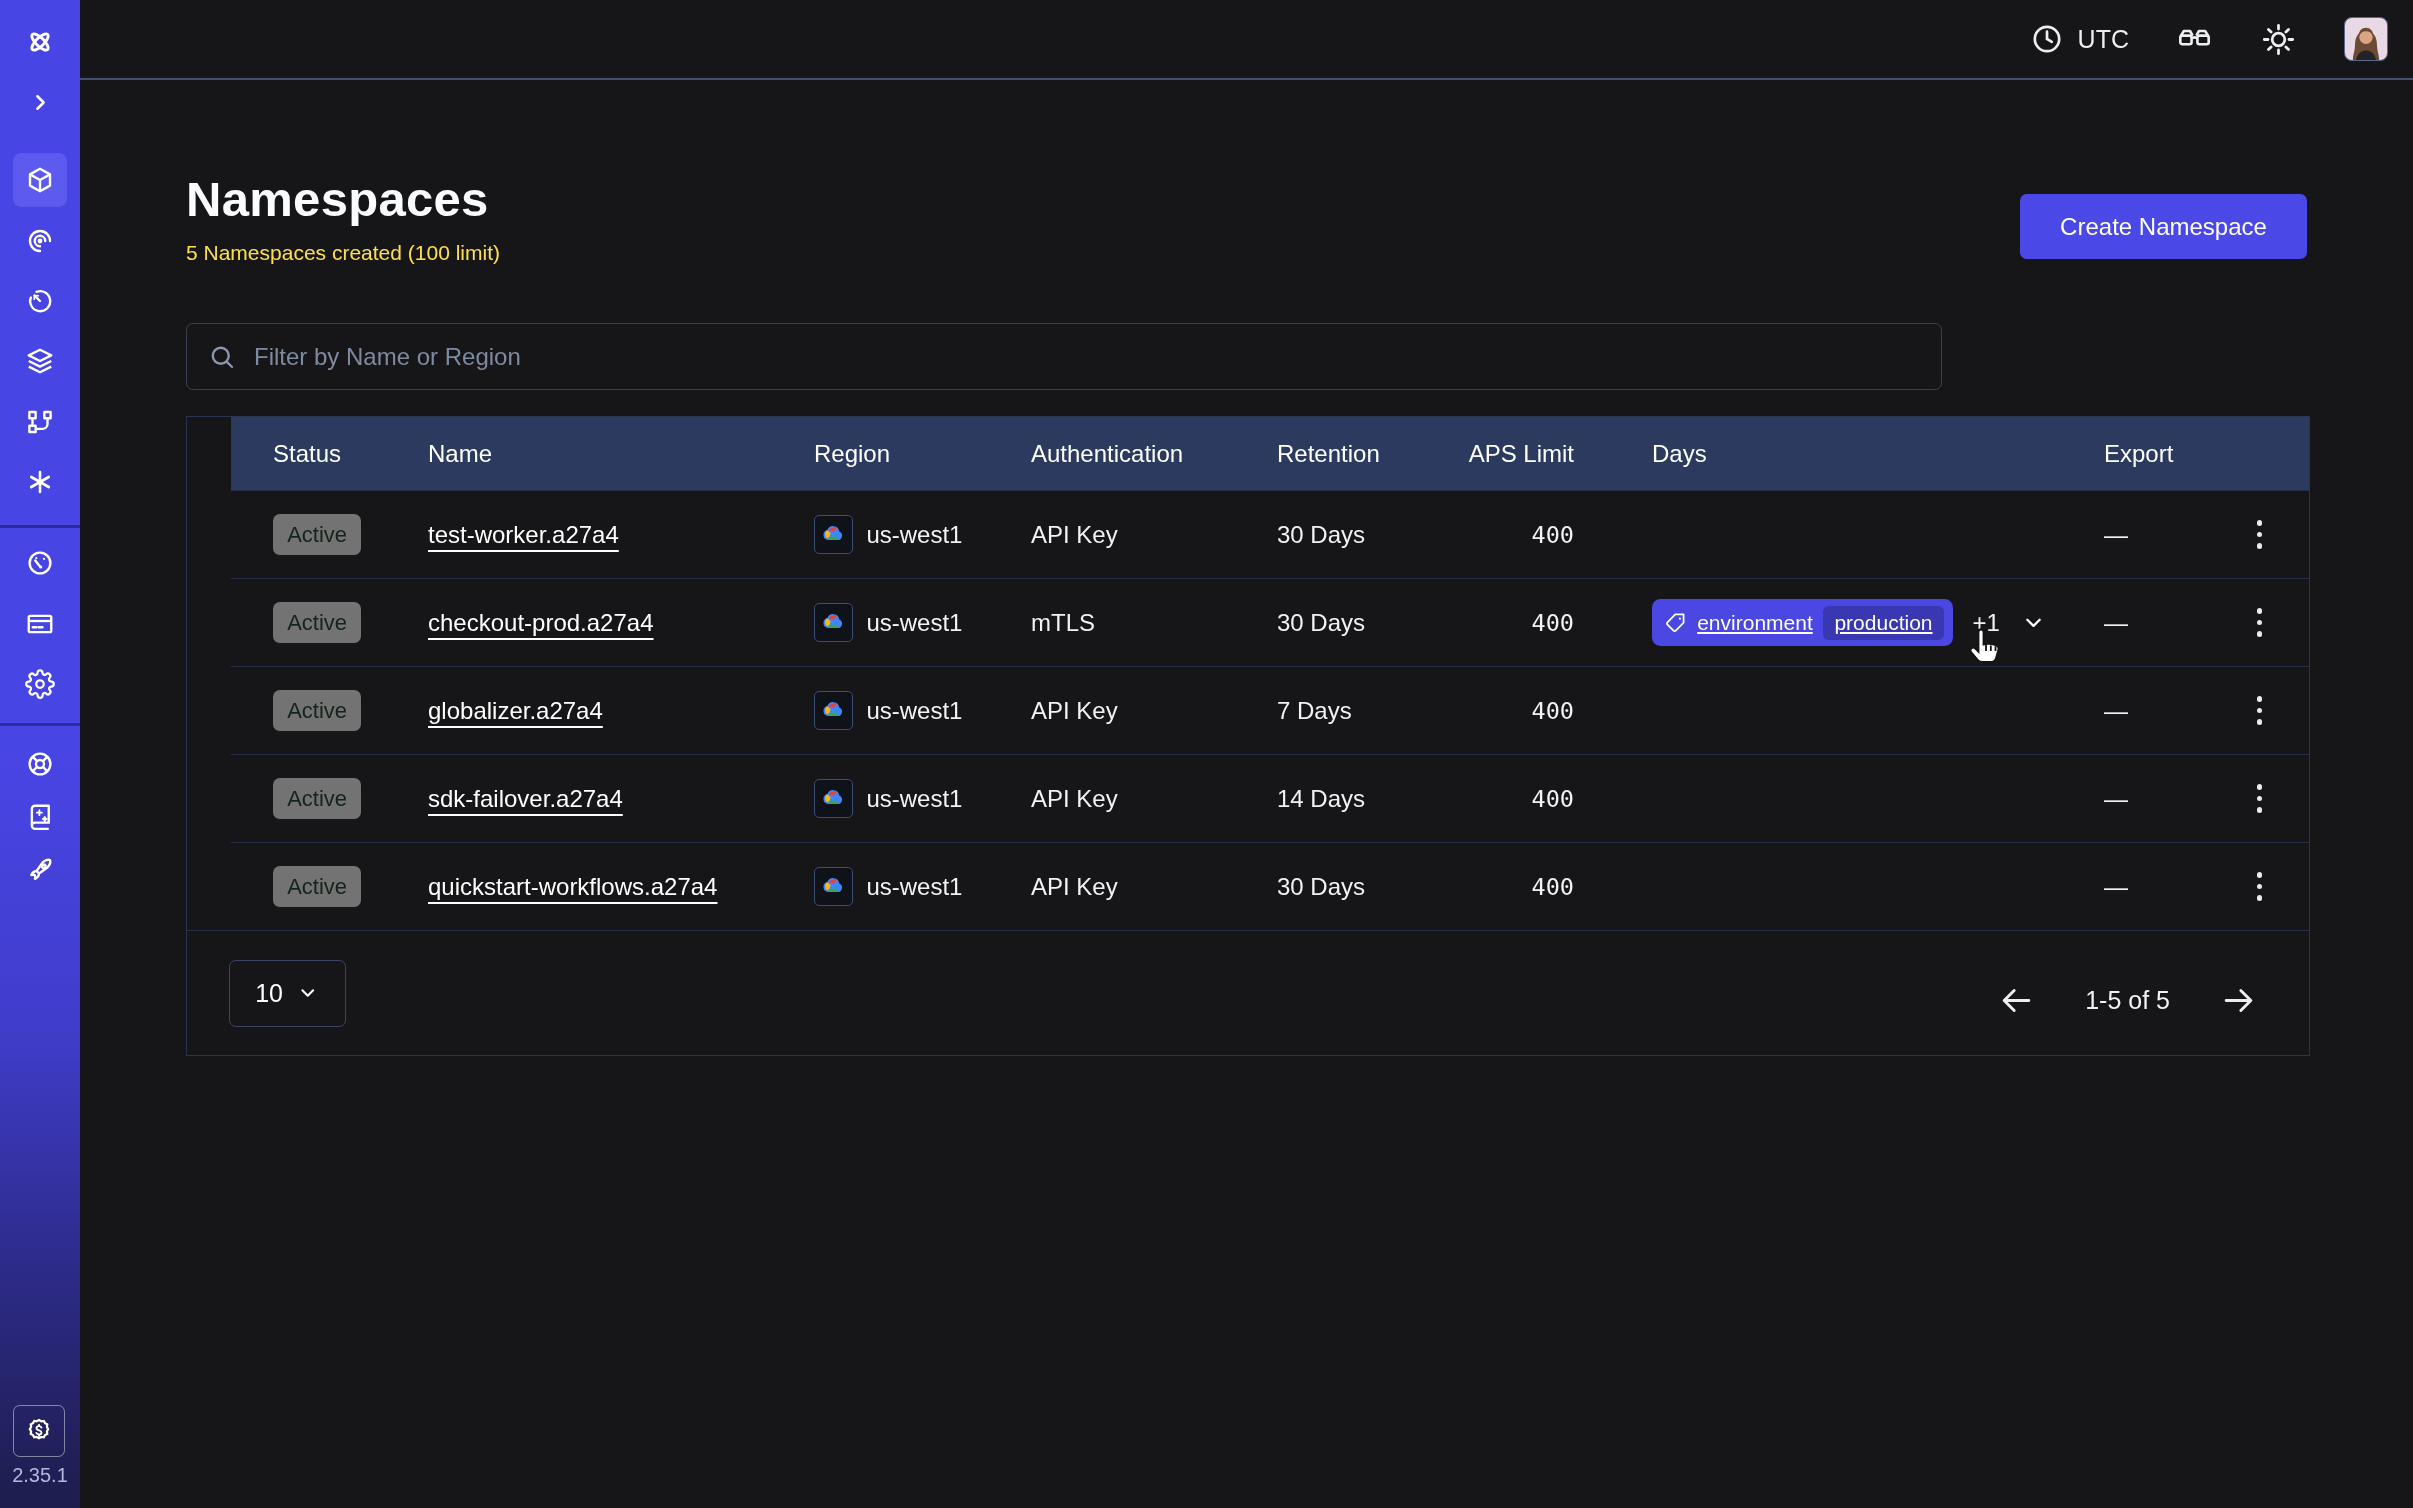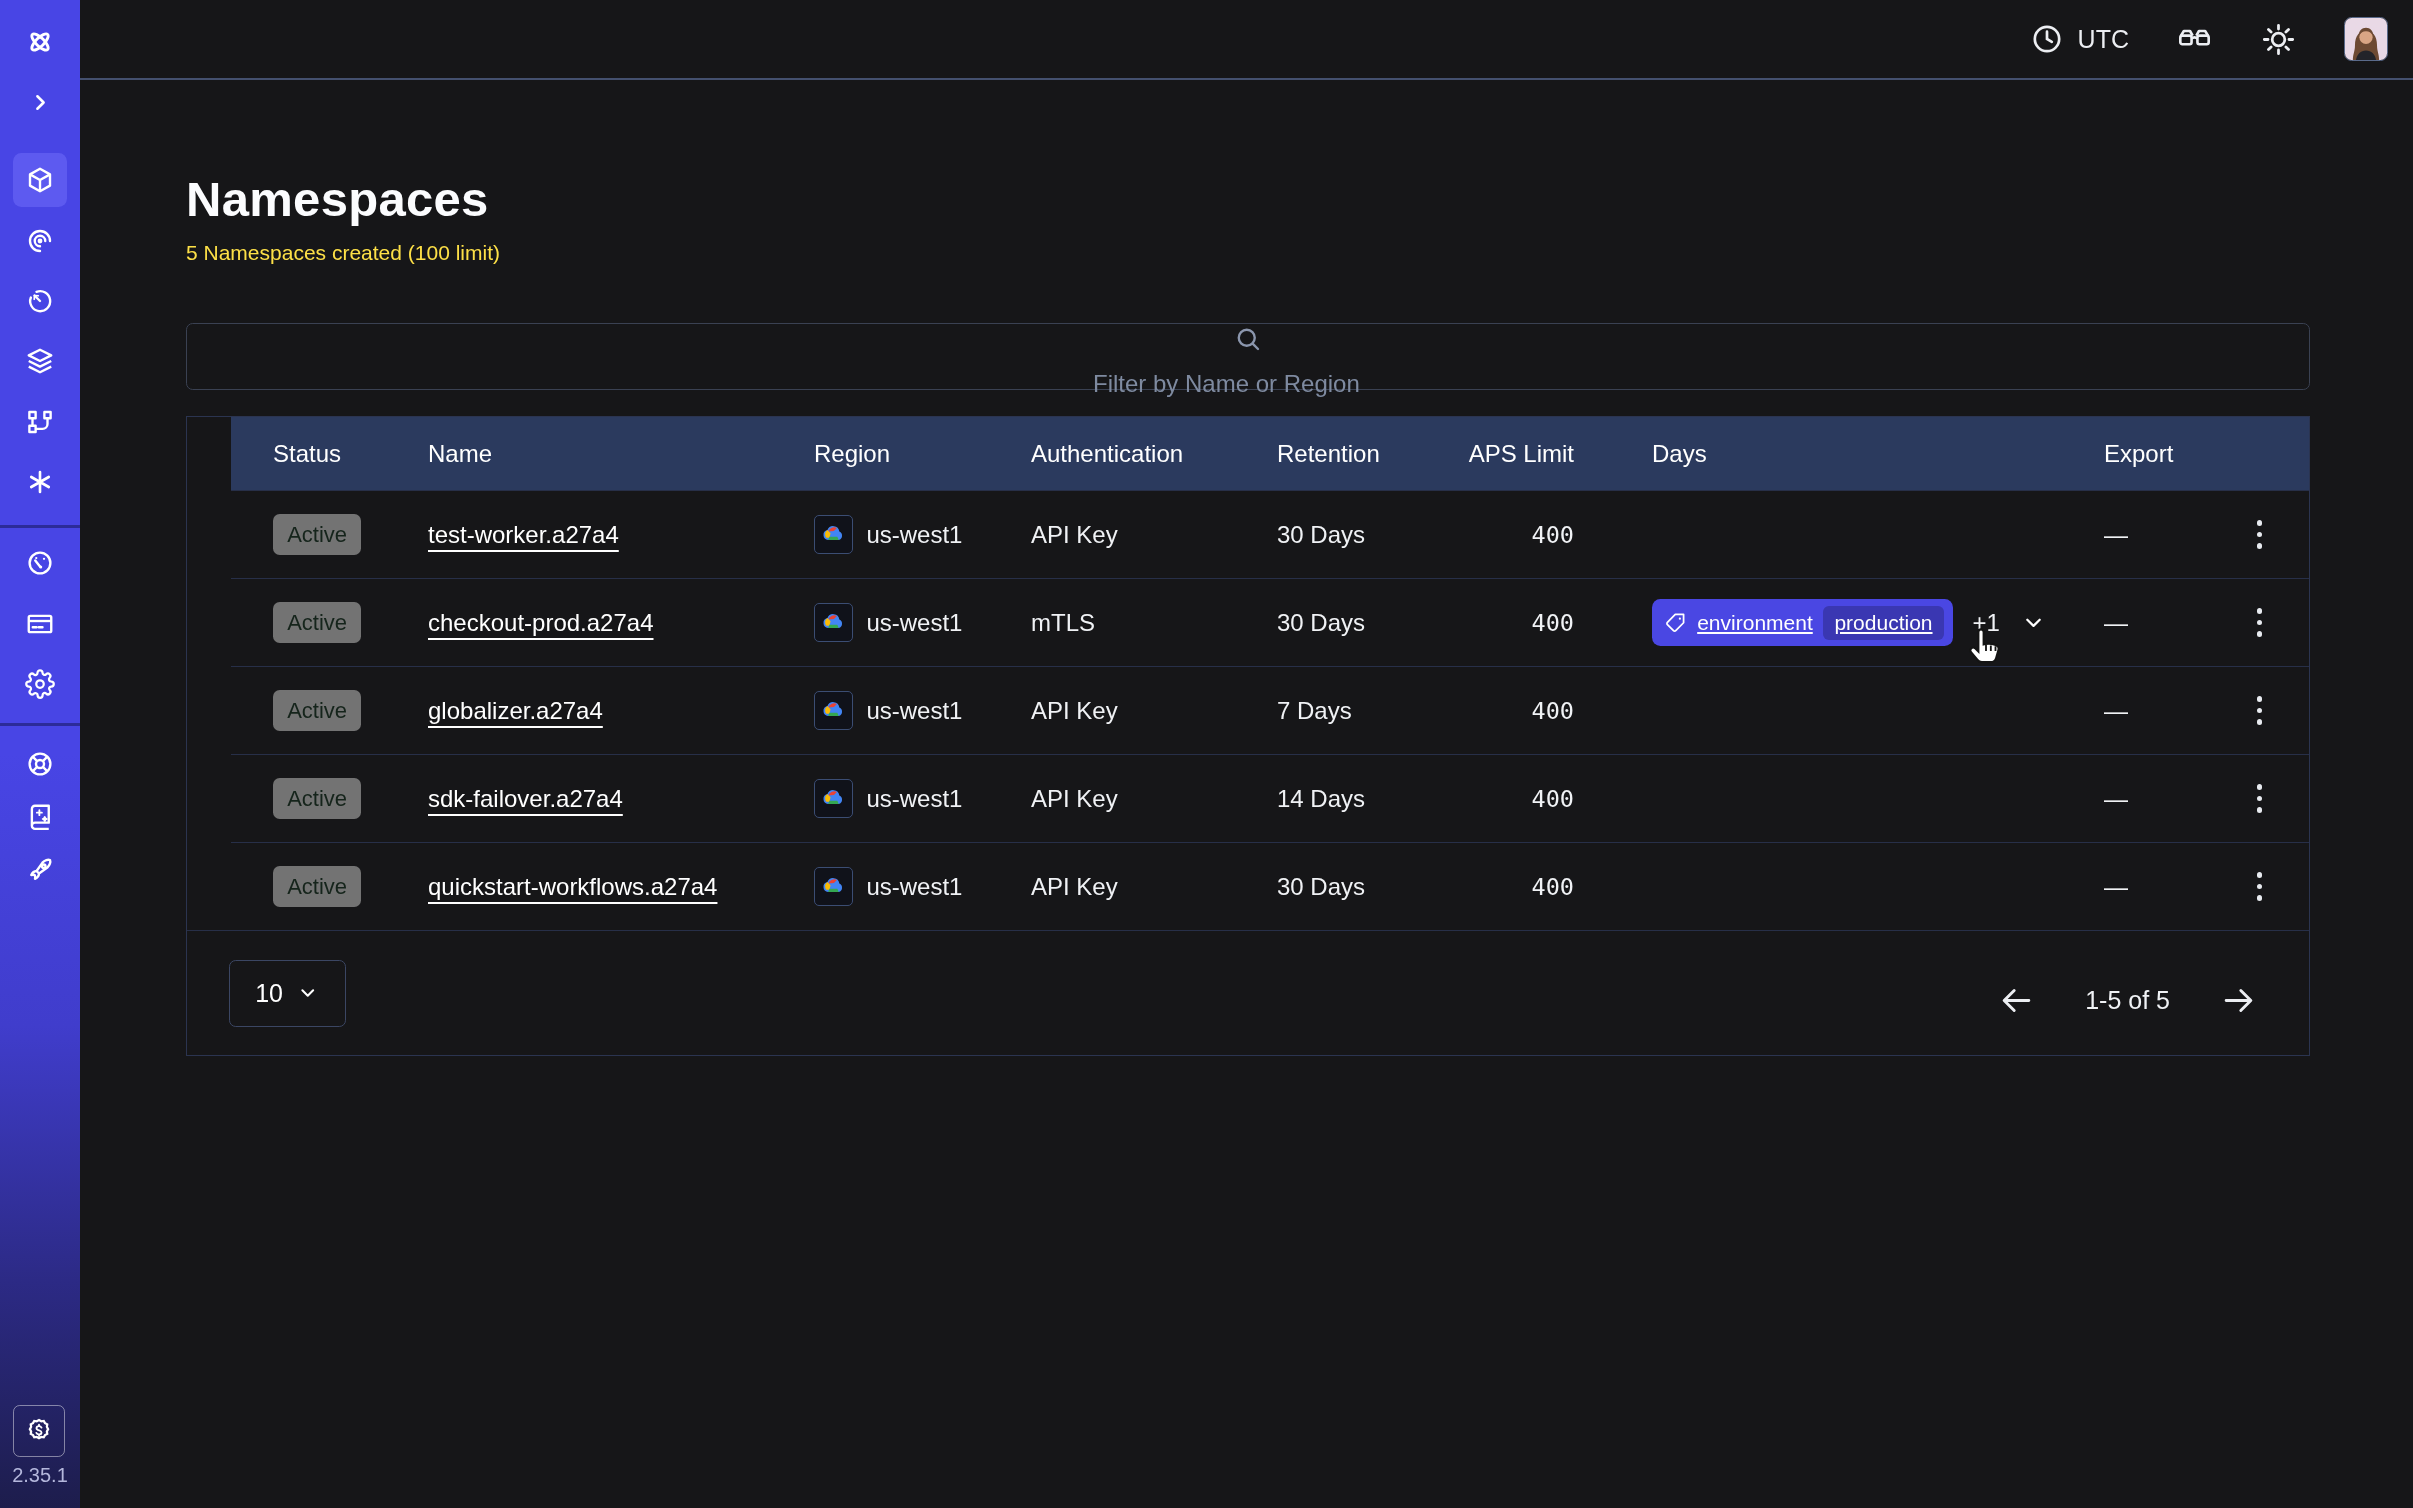--- a/index.html
+++ b/index.html
@@ -31,23 +31,23 @@
   .avatar svg{display:block;width:42px;height:42px;}
 
   
   .page-title{position:absolute;left:186px;top:171px;margin:0;font-size:49px;font-weight:600;color:#fbfcfe;letter-spacing:0.3px;}
   .page-sub{position:absolute;left:186px;top:241px;font-size:21px;color:#fde047;}
   .create-btn{position:absolute;left:2020px;top:194px;width:287px;height:65px;background:#4b48e8;border:none;
               border-radius:6.7px;color:#fff;font-size:24px;font-family:inherit;display:flex;align-items:center;
               justify-content:center;cursor:pointer;}
 
   
-  .filter{position:absolute;left:186px;top:323px;width:2124px;height:67px;box-sizing:border-box;
+  .filter{position:absolute;left:186px;top:323px;width:1756px;height:67px;box-sizing:border-box;
           border:1.7px solid #3a4152;border-radius:6.7px;background:#161618;display:flex;align-items:center;
-          padding:0 20px;gap:15px;flex-direction:column;}
+          padding:0 20px;gap:15px;}
   .filter svg{width:30px;height:30px;color:#8b96ad;flex:none;}
   .filter input{flex:1;background:transparent;border:none;outline:none;color:#e8ebf0;font-size:24px;font-family:inherit;}
   .filter input::placeholder{color:#7e8aa0;}
 
   
   .table{position:absolute;left:186px;top:416px;width:2124px;box-sizing:border-box;
          border:1.7px solid #2b3450;background:#161618;}
   .thead,.tr{display:grid;grid-template-columns:155px 386px 217px 246px 191px 106px 78px 410px 149px 97px;
              align-items:center;padding:0 42px;margin-left:44px;}
   .thead{height:73px;background:#2b3a5e;font-size:24px;font-weight:500;color:#fff;}
@@ -226,20 +226,21 @@
         <path d="M9 48c0-7 2.4-10 2.4-17C11.4 21 16.5 14 24 14s12.6 7 12.6 17c0 7 2.4 10 2.4 17z" fill="#6d4a33"></path>
         <circle cx="24" cy="22" r="7.6" fill="#d9a584"></circle>
         <path d="M12.5 48c1.2-7 5.4-11 11.5-11s10.3 4 11.5 11z" fill="#23242a"></path>
         <path d="M15.5 21c0-6.2 3.8-10 8.5-10s8.5 3.8 8.5 10c-1.9-4-4.7-5.8-8.5-5.8s-6.6 1.8-8.5 5.8z" fill="#6d4a33"></path>
       </svg>
     </span>
   </header>
 
   <h1 class="page-title">Namespaces</h1>
   <div class="page-sub">5 Namespaces created (100 limit)</div>
+  <button class="create-btn">Create Namespace</button>
 
   <div class="filter">
     <svg viewBox="0 0 24 24" fill="none" stroke="currentColor" stroke-width="1.9" stroke-linecap="round">
       <circle cx="11" cy="11" r="6.4"></circle>
         <path d="M15.7 15.7L20 20"></path>
     </svg>
     <input type="text" placeholder="Filter by Name or Region" style="">
   </div>
 
   <div class="table">

